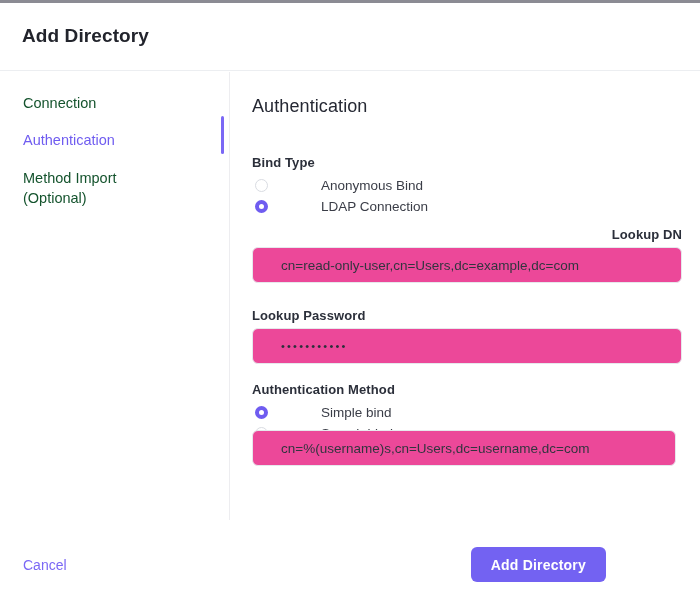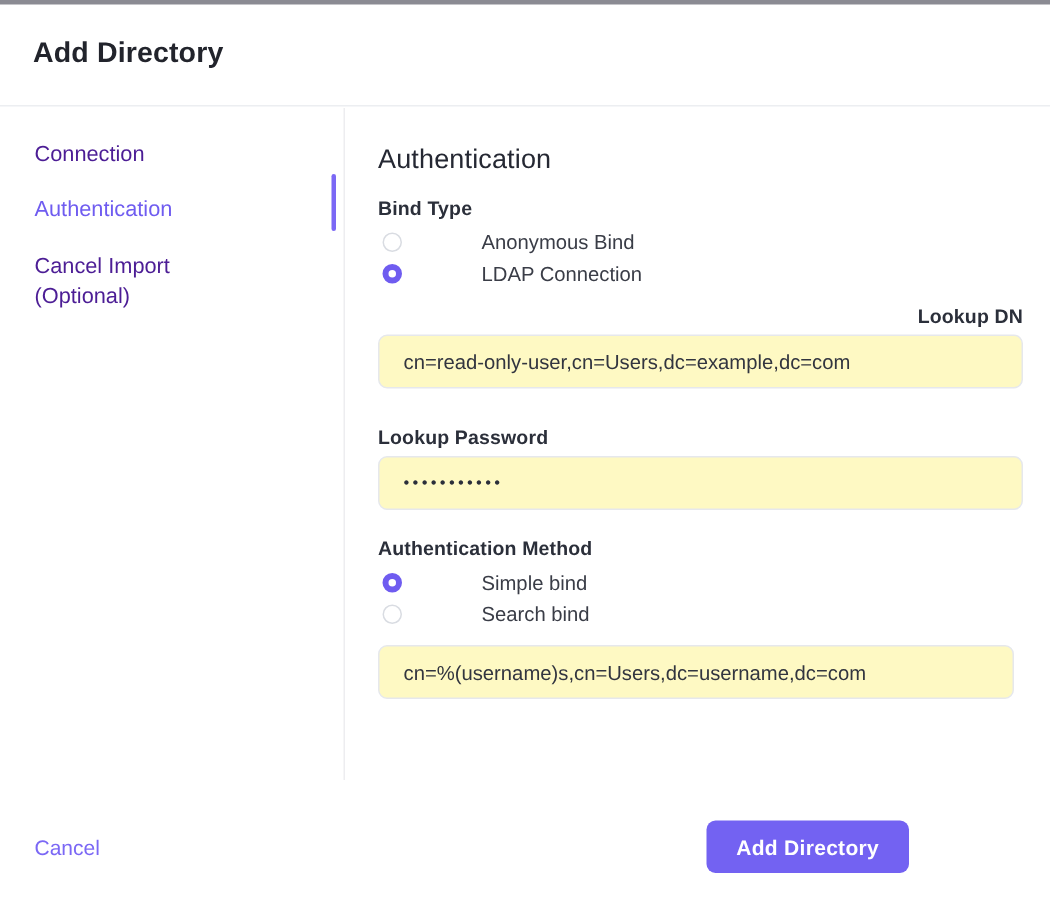--- a/index.html
+++ b/index.html
@@ -58,21 +58,21 @@
   }
   .nav-list {
     position: absolute;
     top: 22px;
     left: 23px;
     width: 190px;
     list-style: none;
   }
   .nav-item {
     font-size: 14.5px;
-    color: #4c1d95;
+    color: #14532d;
     line-height: 19px;
     margin-bottom: 18px;
     white-space: pre-line;
   }
   .nav-item.active {
     color: #6f5cf0;
   }
   .nav-item.multiline { line-height: 20px; }
 
   
@@ -106,20 +106,21 @@
 
   .field-group { position: absolute; left: 21px; }
 
   .field-label {
     font-size: 13px;
     font-weight: bold;
     color: #2b2f3a;
     letter-spacing: 0.1px;
     margin-bottom: 5px;
     display: block;
+    margin-top: 24px;
   }
 
   
   .radio-row {
     display: flex;
     align-items: center;
     height: 21px;
     margin-left: 3px;
     gap: 44px;
   }
@@ -140,24 +141,24 @@
   .radio-label {
     font-size: 13.5px;
     color: #3a3d47;
   }
 
   
   .text-input {
     height: 36px;
     border: 1px solid #e6e8ec;
     border-radius: 6px;
-    background: #fef9c3;
+    background: #ec4899;
     display: flex;
     align-items: center;
-    padding-left: 16px;
+    padding-left: 28px;
     font-size: 13.5px;
     color: #32353f;
     overflow: hidden;
     white-space: nowrap;
   }
   .pw-dots {
     font-size: 11px;
     letter-spacing: 2.2px;
     color: #2b2f3a;
   }
@@ -213,21 +214,21 @@
   <div class="top-strip"></div>
 
   <div class="header">
     <div class="header-title">Add Directory</div>
   </div>
 
   <div class="sidebar">
     <ul class="nav-list">
       <li class="nav-item">Connection</li>
       <li class="nav-item active">Authentication</li>
-      <li class="nav-item multiline">Cancel Import
+      <li class="nav-item multiline">Method Import
 (Optional)</li>
     </ul>
   </div>
   <div class="nav-indicator"></div>
 
   <div class="main">
 
     <div class="section-title">Authentication</div>
 
     <div class="field-group" id="grp-bind-type">

